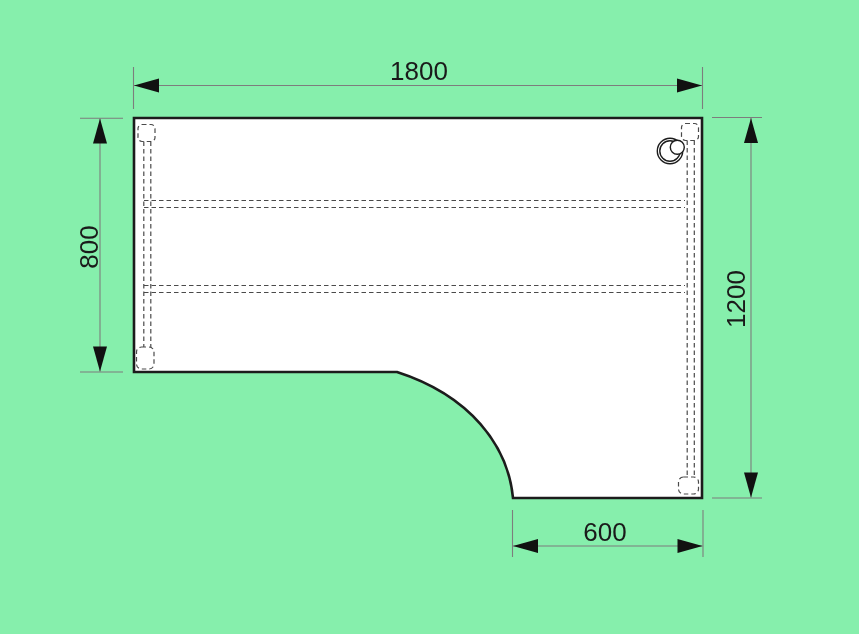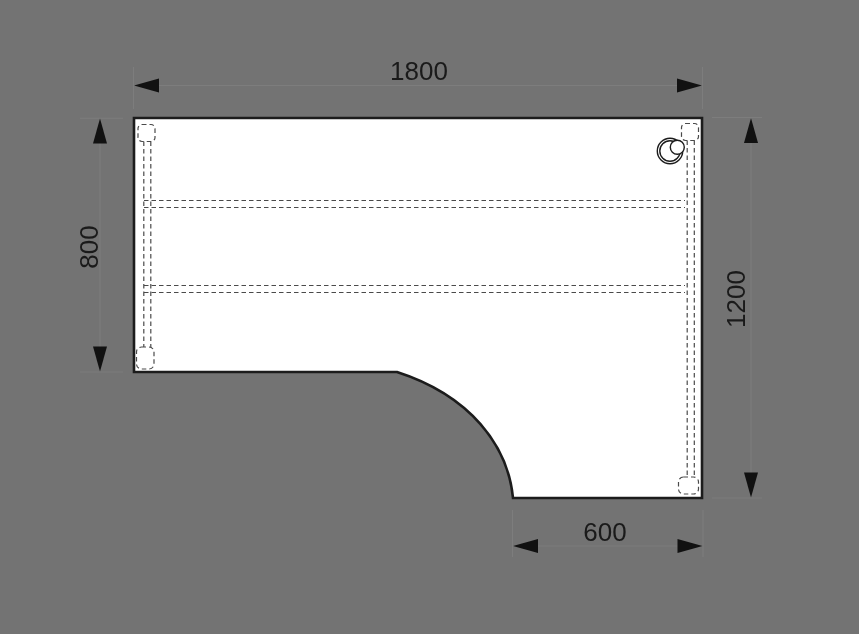--- a/index.html
+++ b/index.html
@@ -5,21 +5,21 @@
   html, body {
     margin: 0;
     padding: 0;
     background: #ffffff;
     font-family: "Liberation Sans", sans-serif;
   }
   .canvas {
     position: relative;
     width: 859px;
     height: 634px;
-    background: #737373;
+    background: #86efac;
     overflow: hidden;
   }
   svg text {
     font-family: "Liberation Sans", sans-serif;
     font-size: 26px;
     fill: #1a1a1a;
   }
   .outline { stroke: #1c1c1c; stroke-width: 2.6; fill: #ffffff; }
   .hidden-line { stroke: #4a4a4a; stroke-width: 1.2; fill: none; stroke-dasharray: 4.5 3; }
   .dim-line { stroke: #7d7d7d; stroke-width: 1.1; fill: none; }

